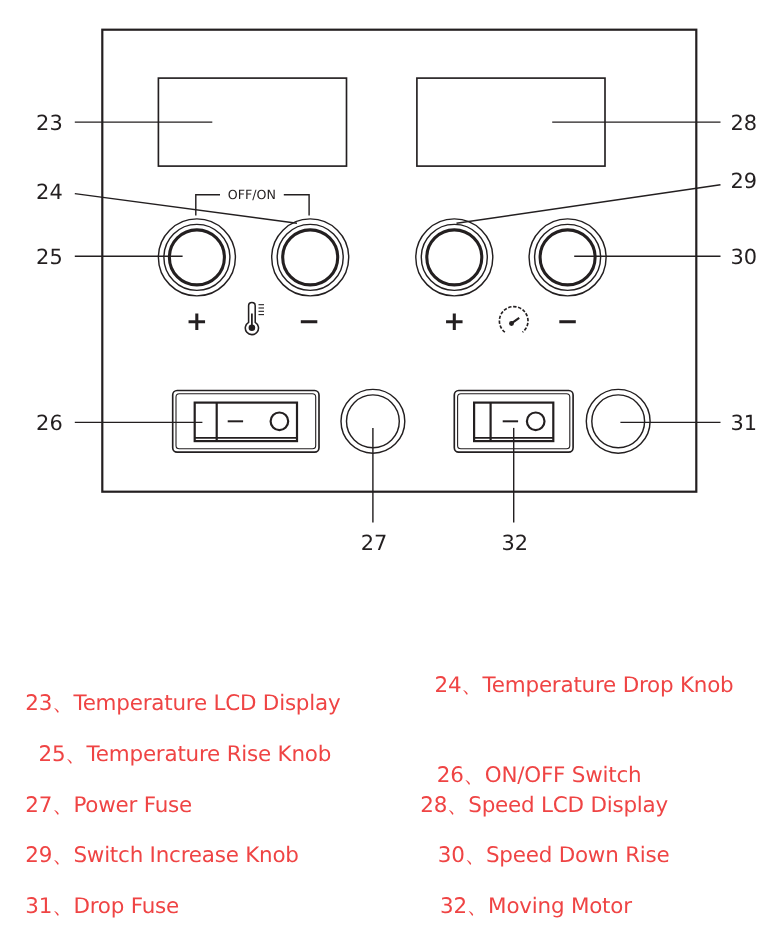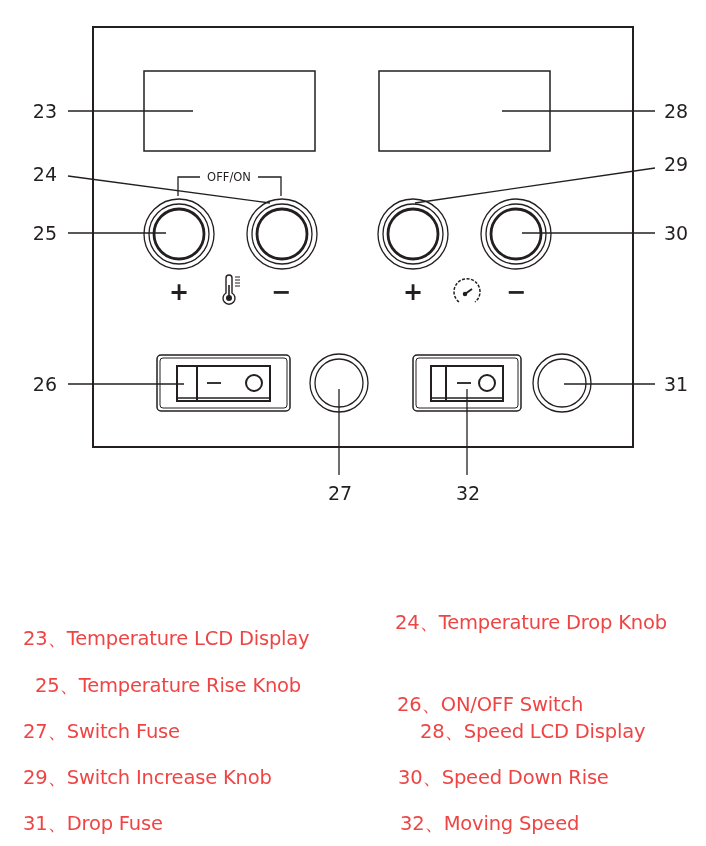--- a/index.html
+++ b/index.html
@@ -127,30 +127,30 @@
   <div class="legend-item" style="left:395px; top:609px;">
     <span>24</span><span>、</span><span>Temperature Drop Knob</span>
   </div>
   <div class="legend-item" style="left:35px; top:672px;">
     <span>25</span><span>、</span><span>Temperature Rise Knob</span>
   </div>
   <div class="legend-item" style="left:397px; top:672px;margin-top:19px;">
     <span>26</span><span>、</span><span>ON/OFF Switch</span>
   </div>
   <div class="legend-item" style="left:23px; top:718px;">
-    <span>27</span><span>、</span><span>Switch Fuse</span>
+    <span>27</span><span>、</span><span>Power Fuse</span>
   </div>
-  <div class="legend-item" style="left:420px; top:718px;">
+  <div class="legend-item" style="left:382px; top:718px;">
     <span>28</span><span>、</span><span>Speed LCD Display</span>
   </div>
   <div class="legend-item" style="left:23px; top:764px;">
     <span>29</span><span>、</span><span>Switch Increase Knob</span>
   </div>
   <div class="legend-item" style="left:398px; top:764px;">
     <span>30</span><span>、</span><span>Speed Down Rise</span>
   </div>
   <div class="legend-item" style="left:23px; top:810px;">
     <span>31</span><span>、</span><span>Drop Fuse</span>
   </div>
   <div class="legend-item" style="left:400px; top:810px;">
-    <span>32</span><span>、</span><span>Moving Speed</span>
+    <span>32</span><span>、</span><span>Moving Motor</span>
   </div>
 </div>
 
 </body></html>

